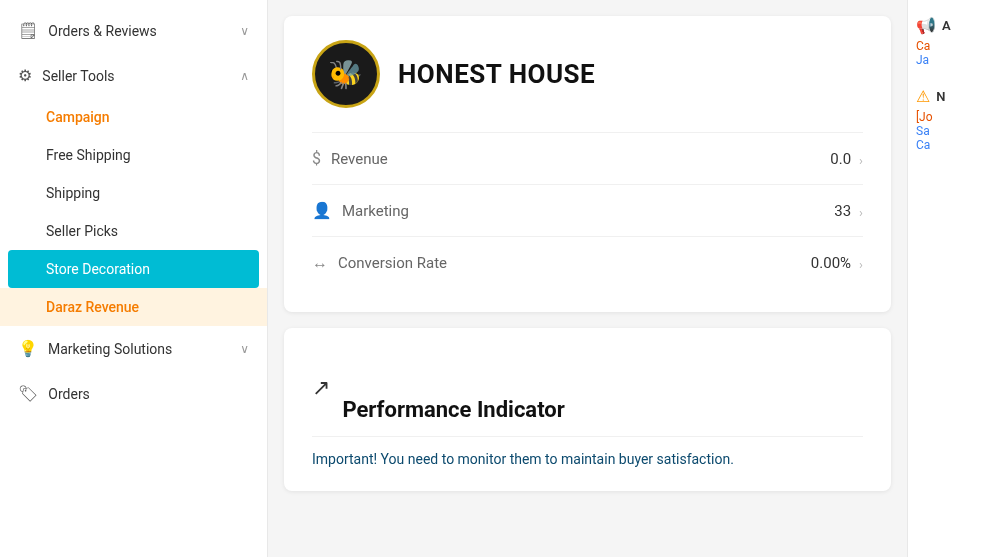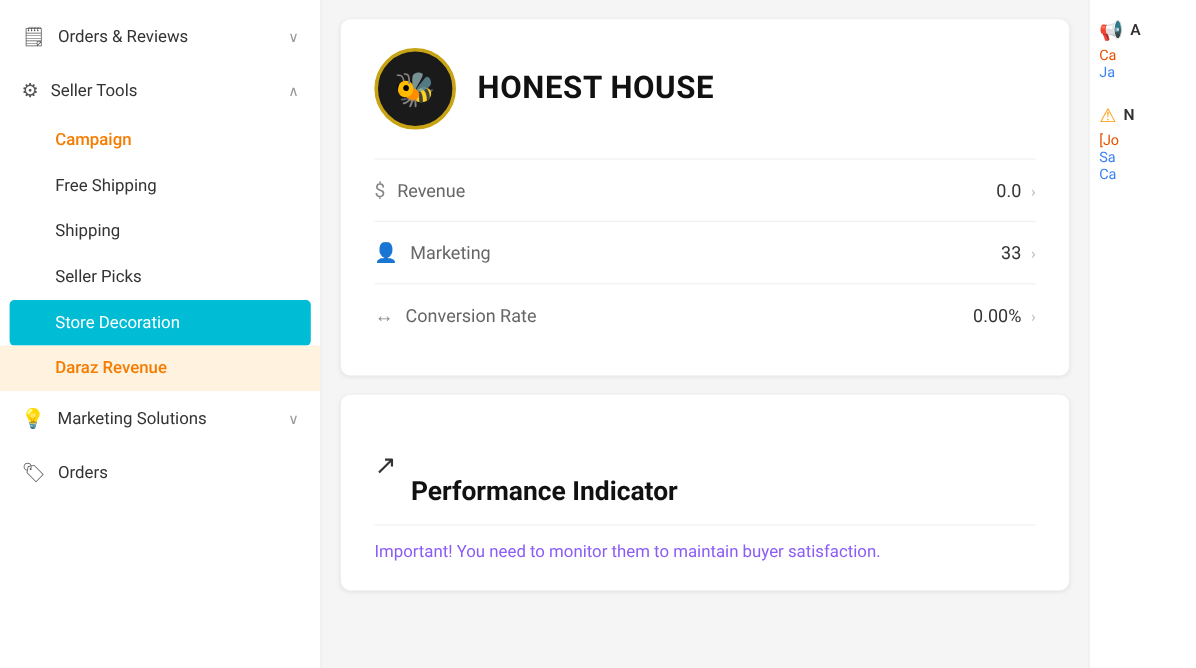--- a/index.html
+++ b/index.html
@@ -183,21 +183,21 @@
     }
 
     .performance-divider {
       height: 1px;
       background: #f0f0f0;
       margin-bottom: 14px;
     }
 
     .performance-desc {
       font-size: 14px;
-      color: #8b5cf6;
+      color: #0c4a6e;
     }
 
     
     .right-panel {
       width: 90px;
       min-width: 90px;
       background: #fff;
       border-left: 1px solid #e8e8e8;
       padding: 16px 8px;
       overflow: hidden;

